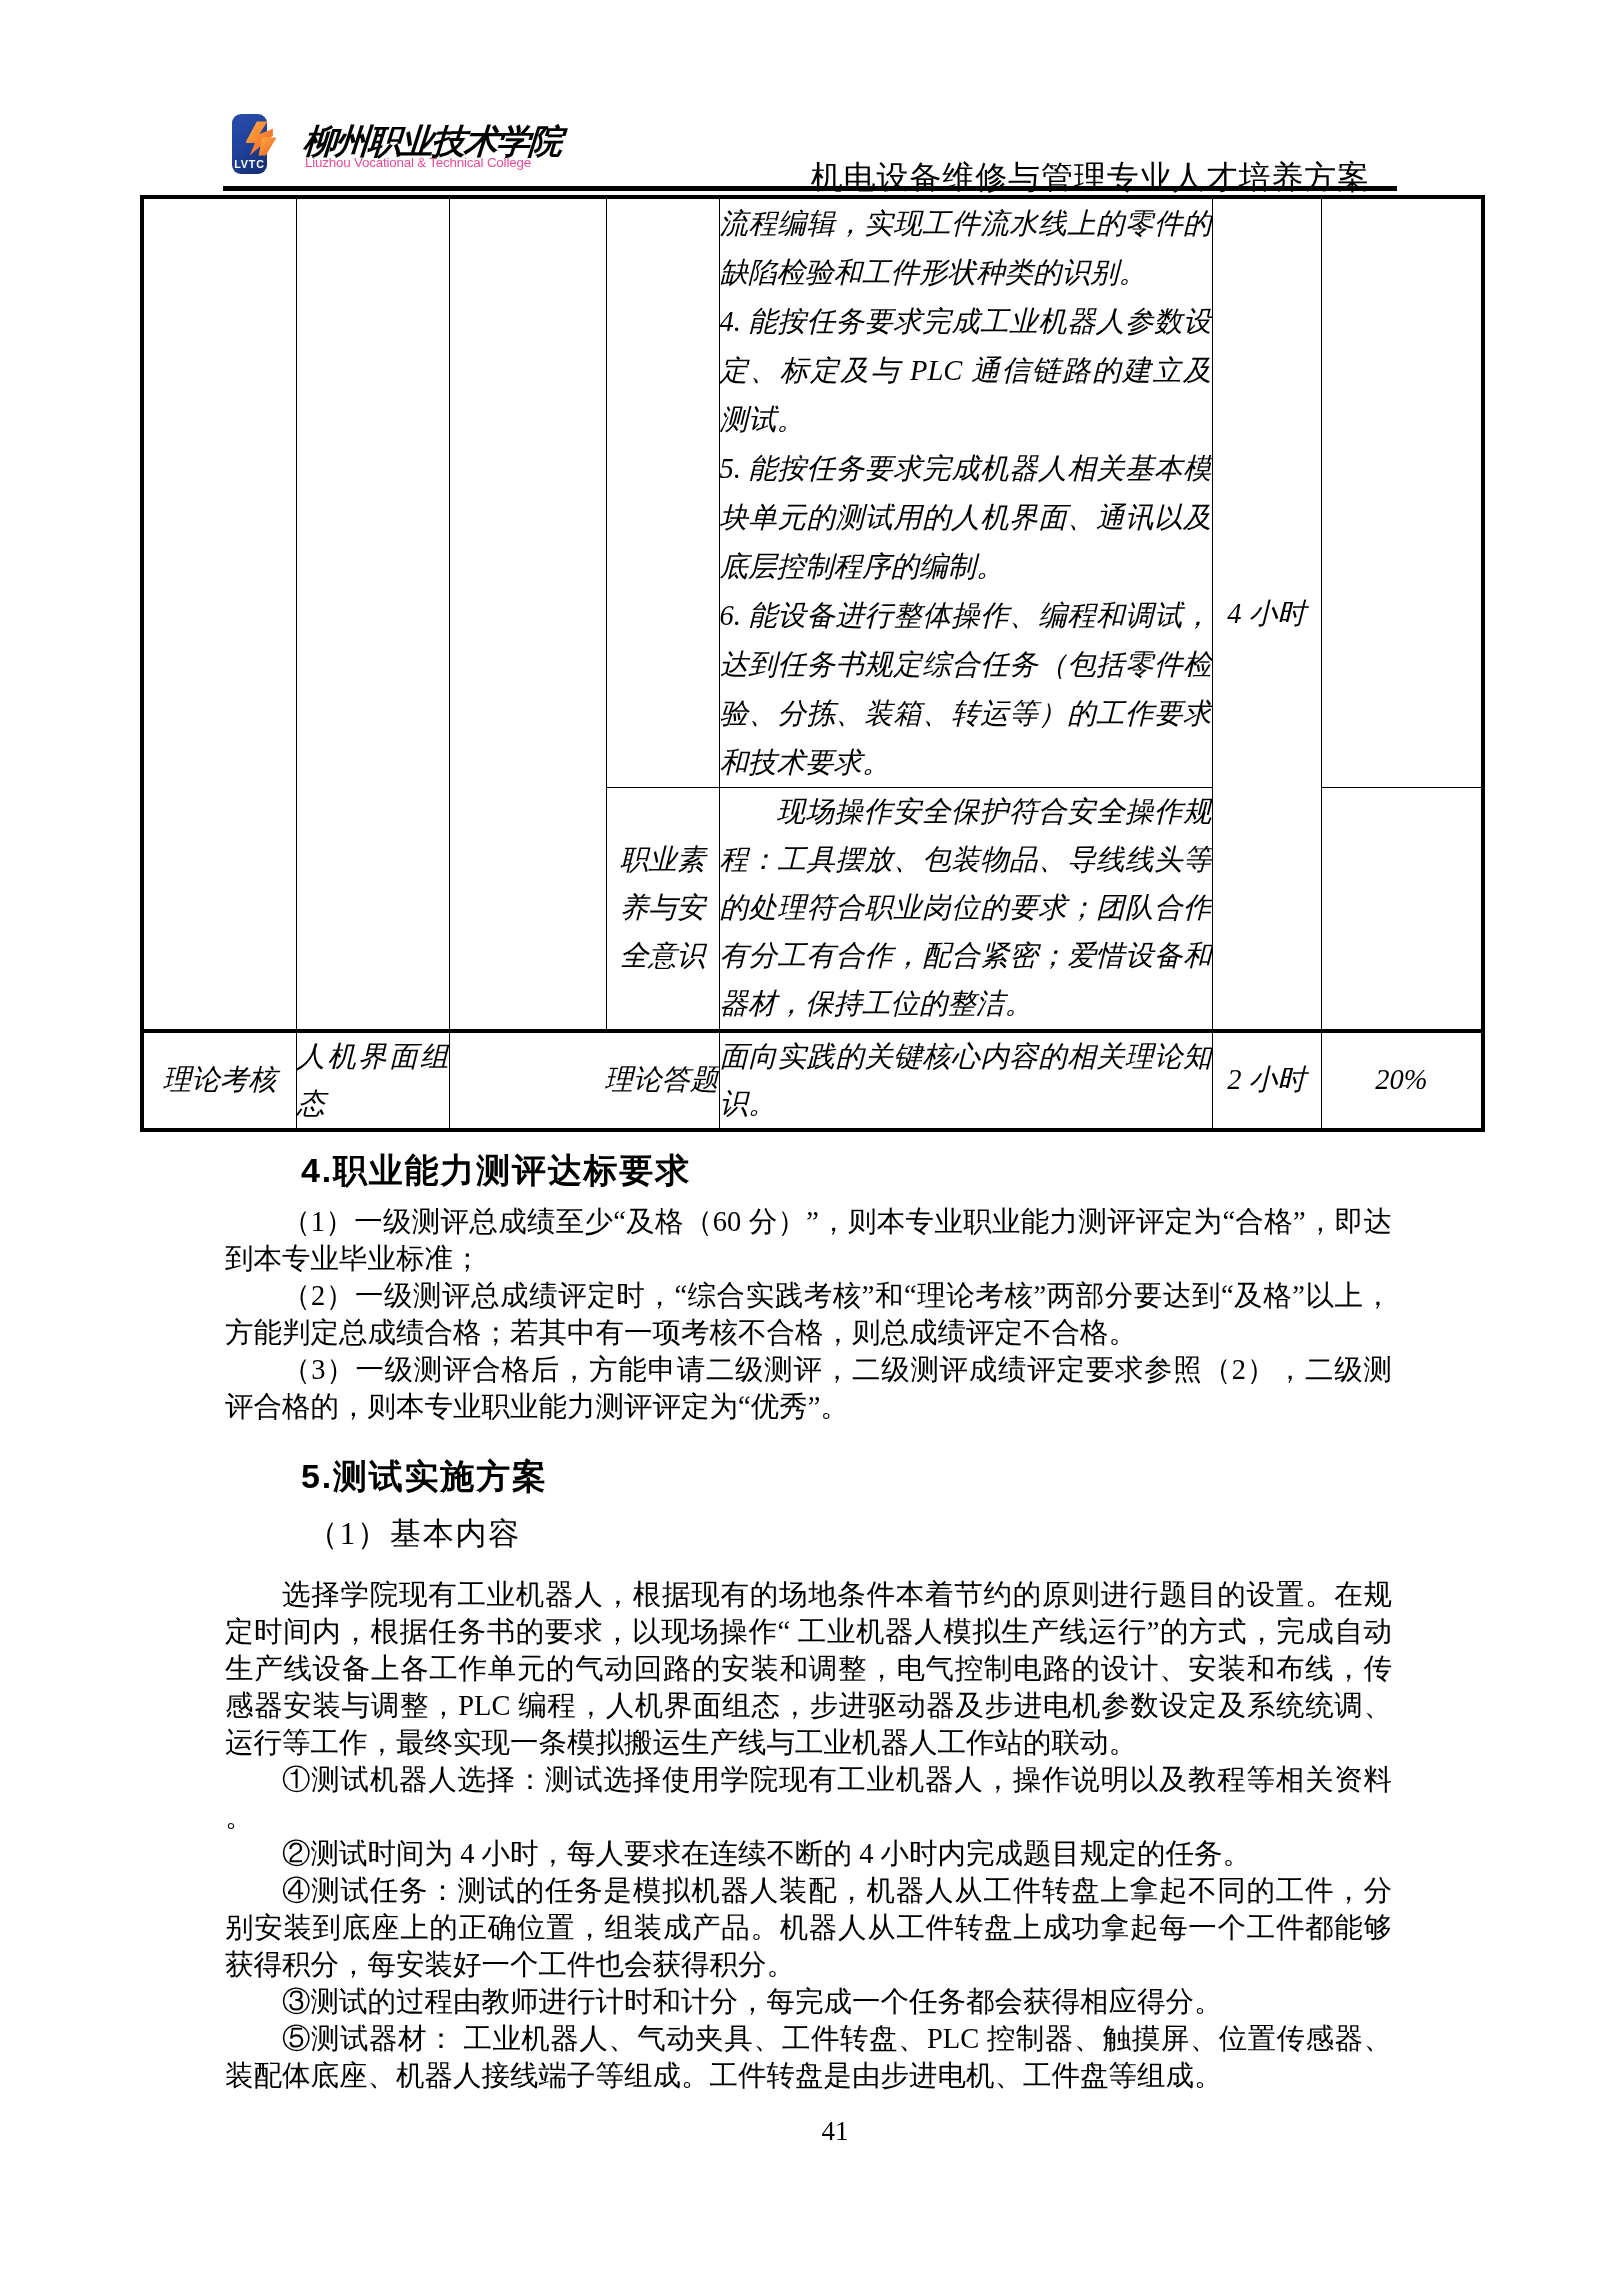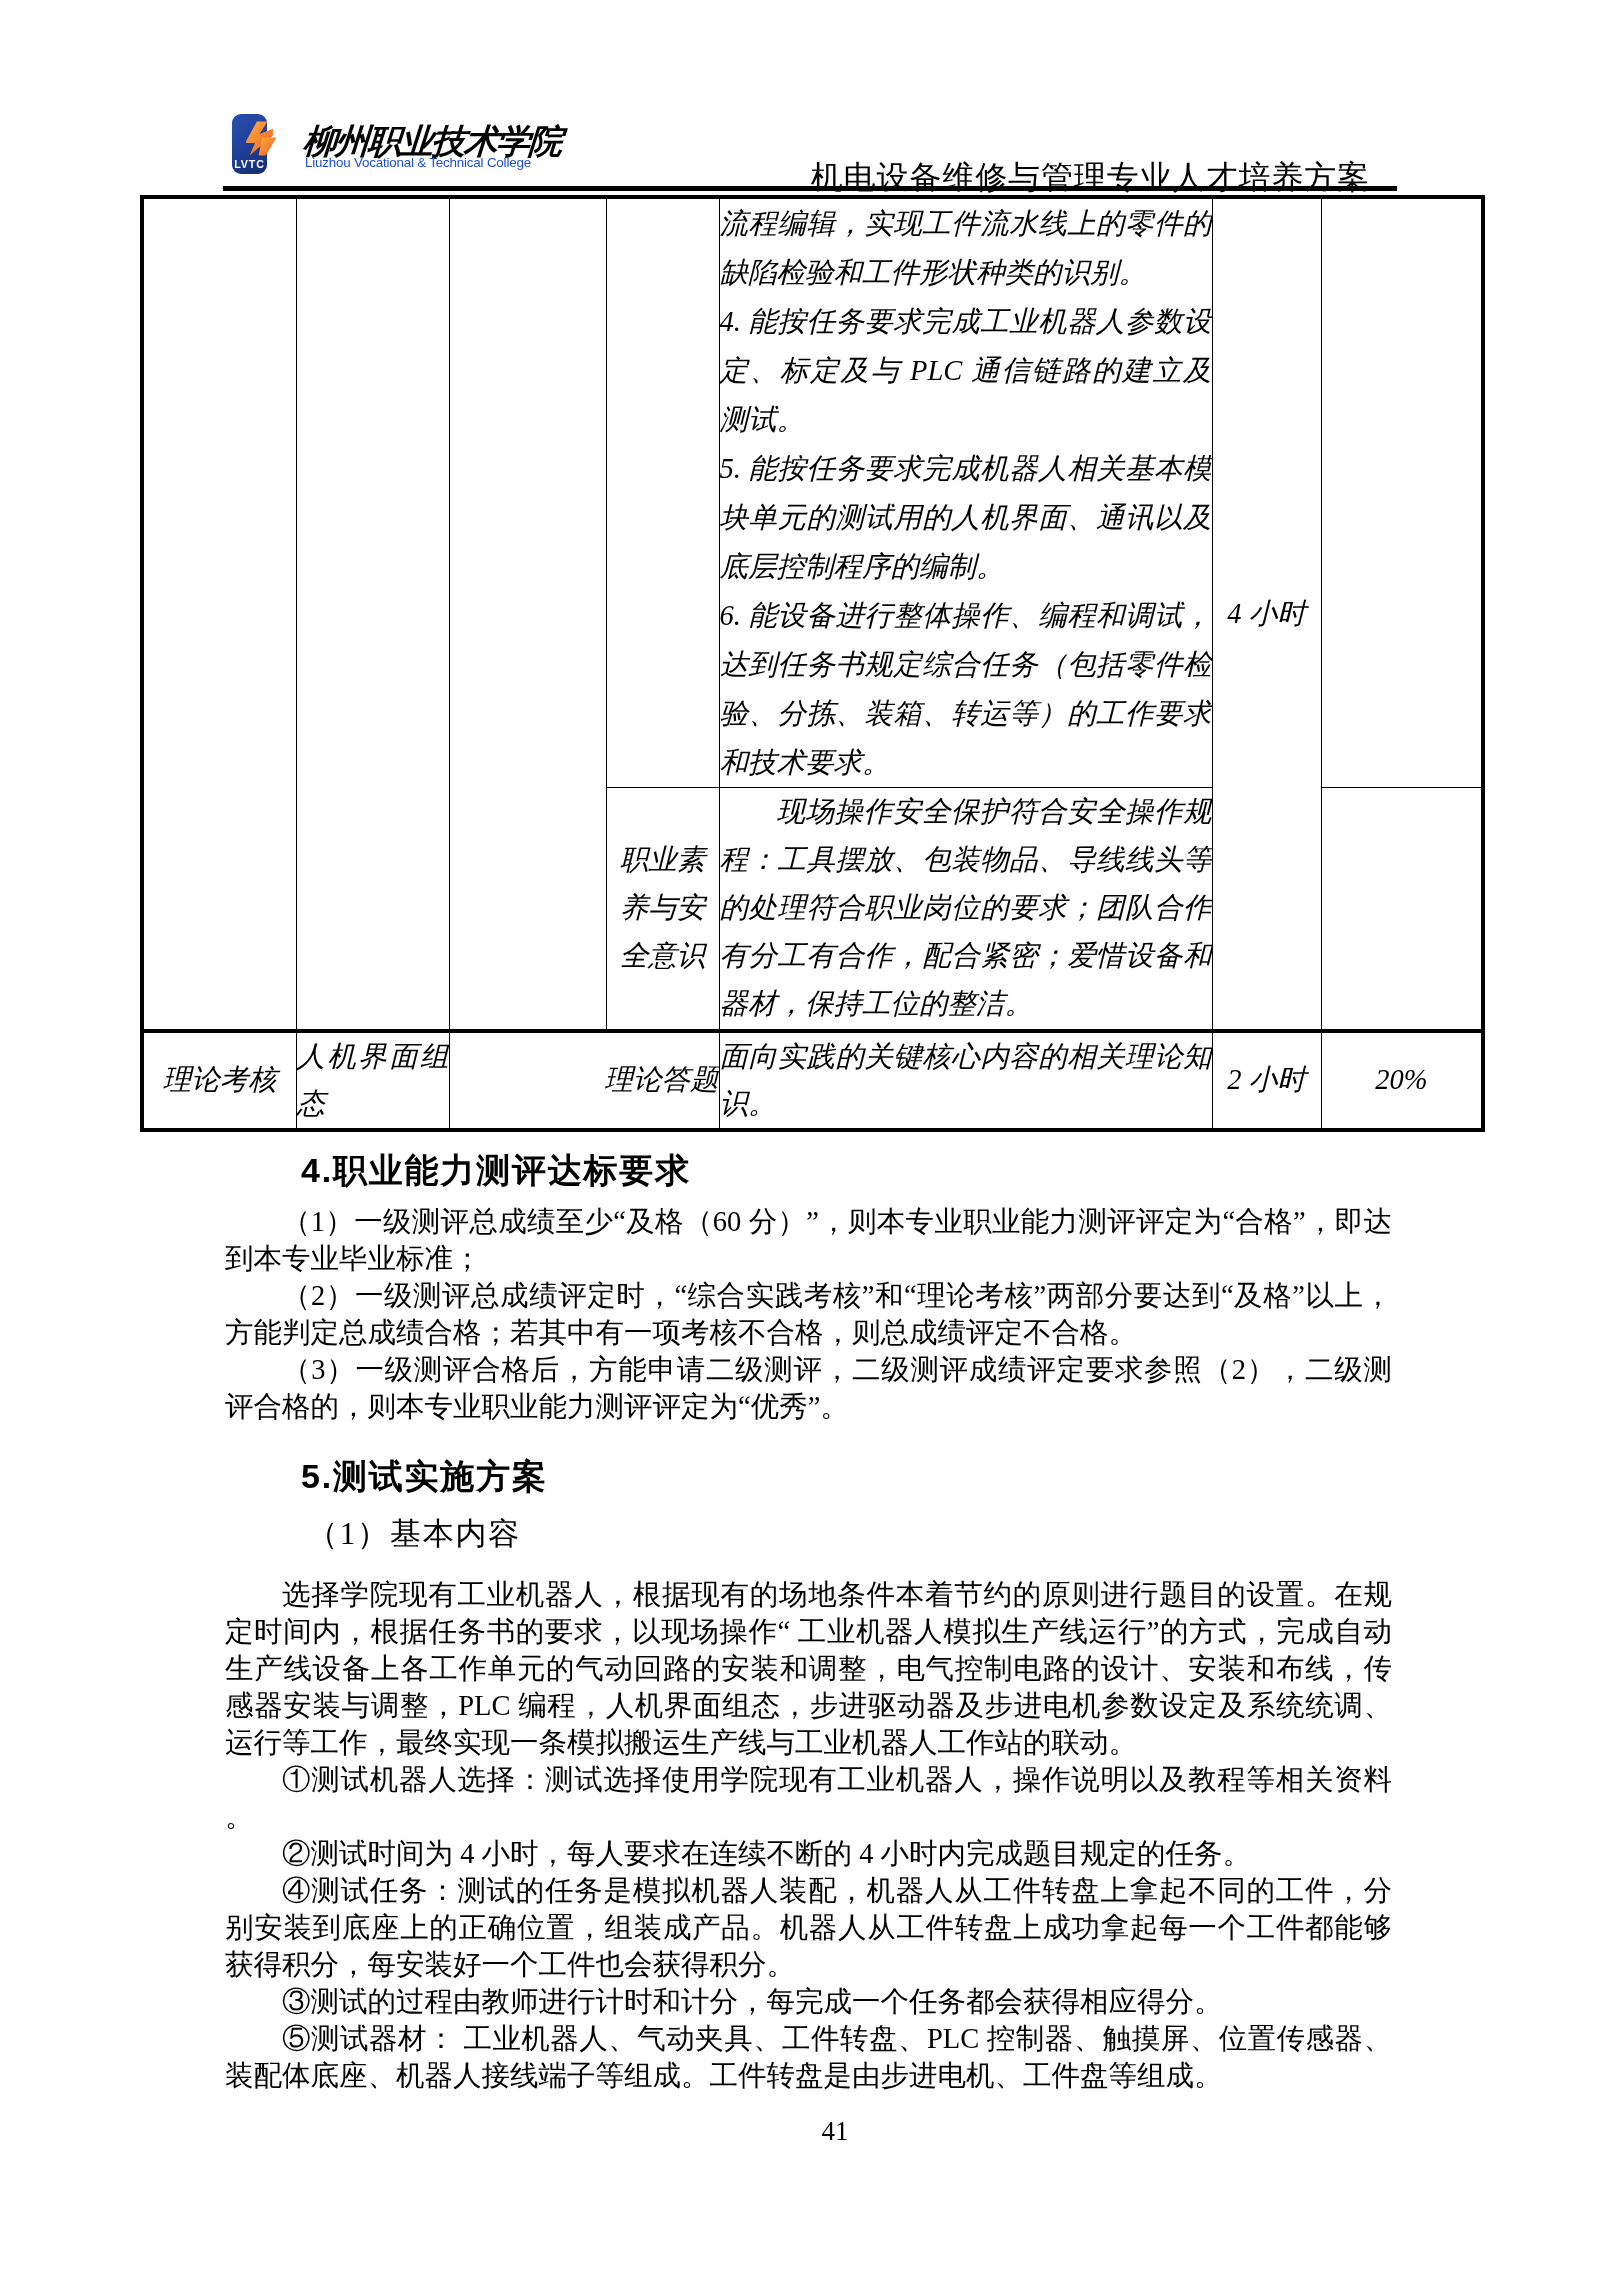--- a/index.html
+++ b/index.html
@@ -20,21 +20,21 @@
     font-family:"Liberation Sans","DejaVu Sans",sans-serif;
     font-weight:bold; font-size:10.7px; color:#fff; letter-spacing:0.9px;
     margin-bottom:3.6px; position:relative;
   }
   .college-cn{
     position:absolute; left:303px; top:119px; font-size:34px; font-weight:bold;
     font-style:italic; letter-spacing:-1.8px; transform:skewX(-4deg);
     white-space:nowrap;
   }
   .college-en{
-    position:absolute; left:305px; top:155px; font-size:13.4px; color:#1d4ed8;
+    position:absolute; left:305px; top:155px; font-size:13.4px; color:#ec4899;
     font-family:"Liberation Sans","DejaVu Sans",sans-serif; letter-spacing:-0.2px;
     white-space:nowrap;
   }
   .doc-title{
     position:absolute; right:252px; top:156px; font-size:32px; letter-spacing:0.9px;
     white-space:nowrap;
   }
   .header-rule{
     position:absolute; left:223px; top:186px; width:1174px; height:4.5px; background:#000;
   }

